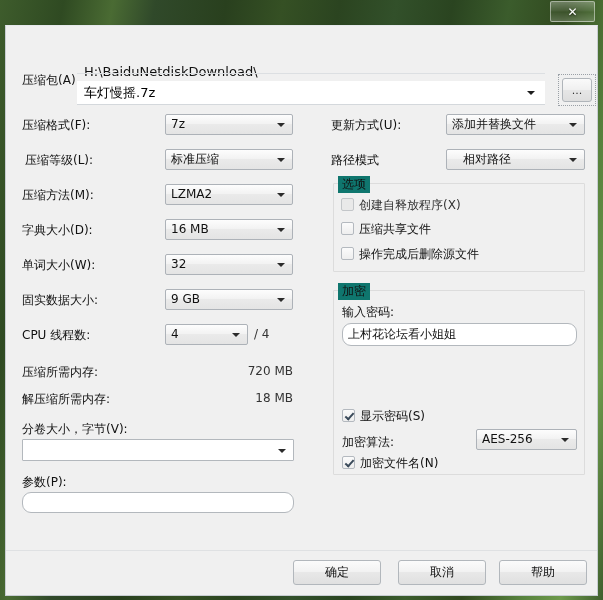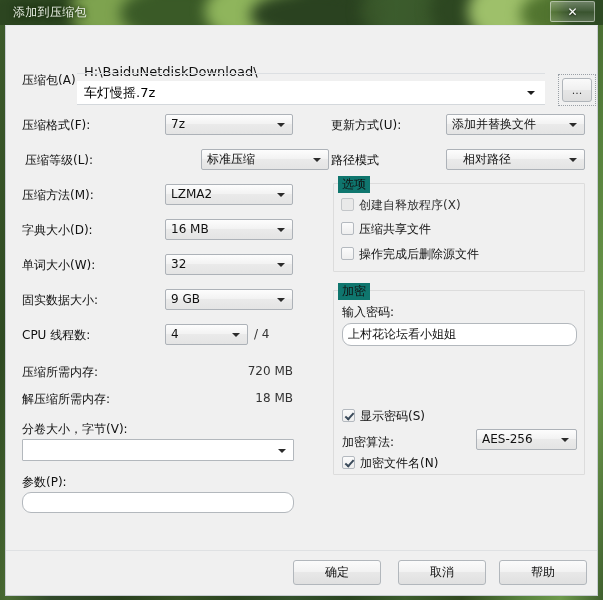--- a/index.html
+++ b/index.html
@@ -280,33 +280,20 @@
     color: #111;
     display: flex; align-items: center; justify-content: center;
     cursor: default;
   }
 </style>
 </head>
 <body>
 
 <div id="window">
 
-  <div id="titlebar">
-    <div class="blob" style="left:-20px; top:-16px; width:120px; height:60px; background:#2c4520;"></div>
-    <div class="blob" style="left:70px; top:-20px; width:90px; height:62px; background:#7ea34f;"></div>
-    <div class="blob" style="left:120px; top:-14px; width:110px; height:55px; background:#3a5a27;"></div>
-    <div class="blob" style="left:205px; top:-22px; width:100px; height:66px; background:#8fb55c;"></div>
-    <div class="blob" style="left:250px; top:-10px; width:130px; height:50px; background:#2a4220;"></div>
-    <div class="blob" style="left:360px; top:-18px; width:90px; height:58px; background:#44653090;"></div>
-    <div class="blob" style="left:430px; top:-20px; width:70px; height:60px; background:#2d4721;"></div>
-    <div class="blob" style="left:468px; top:-24px; width:90px; height:70px; background:#9ec06a;"></div>
-    <div class="blob" style="left:520px; top:-10px; width:80px; height:48px; background:#51742f;"></div>
-    <div class="blob" style="left:560px; top:-18px; width:60px; height:62px; background:#2e4a23;"></div>
-    <div class="t-text">添加到压缩包</div>
-  </div>
   <div id="close-btn">✕</div>
 
   <div id="client">
 
     <div class="lbl" style="left:16px; top:46px;">压缩包(A)</div>
     <div id="archive-path" style="left:78px; top:38px;">H:\BaiduNetdiskDownload\</div>
     <div id="archive-underline"></div>
     <div id="archive-name-box">
       <span>车灯慢摇.7z</span>
       <span class="arrow"></span>
@@ -314,21 +301,21 @@
     <div id="browse-focus"></div>
     <div id="browse-btn">...</div>
 
     <div class="lbl" style="left:16px; top:91px;">压缩格式(F):</div>
     <div class="combo" style="left:159px; top:88px; width:128px;">
       <span>7z</span>
       <span class="arrow"></span>
     </div>
 
     <div class="lbl" style="left:19px; top:126px;">压缩等级(L):</div>
-    <div class="combo" style="left:159px; top:123px; width:128px;margin-left:36px;">
+    <div class="combo" style="left:159px; top:123px; width:128px;">
       <span>标准压缩</span>
       <span class="arrow"></span>
     </div>
 
     <div class="lbl" style="left:16px; top:161px;">压缩方法(M):</div>
     <div class="combo" style="left:159px; top:158px; width:128px;">
       <span>LZMA2</span>
       <span class="arrow"></span>
     </div>
 

